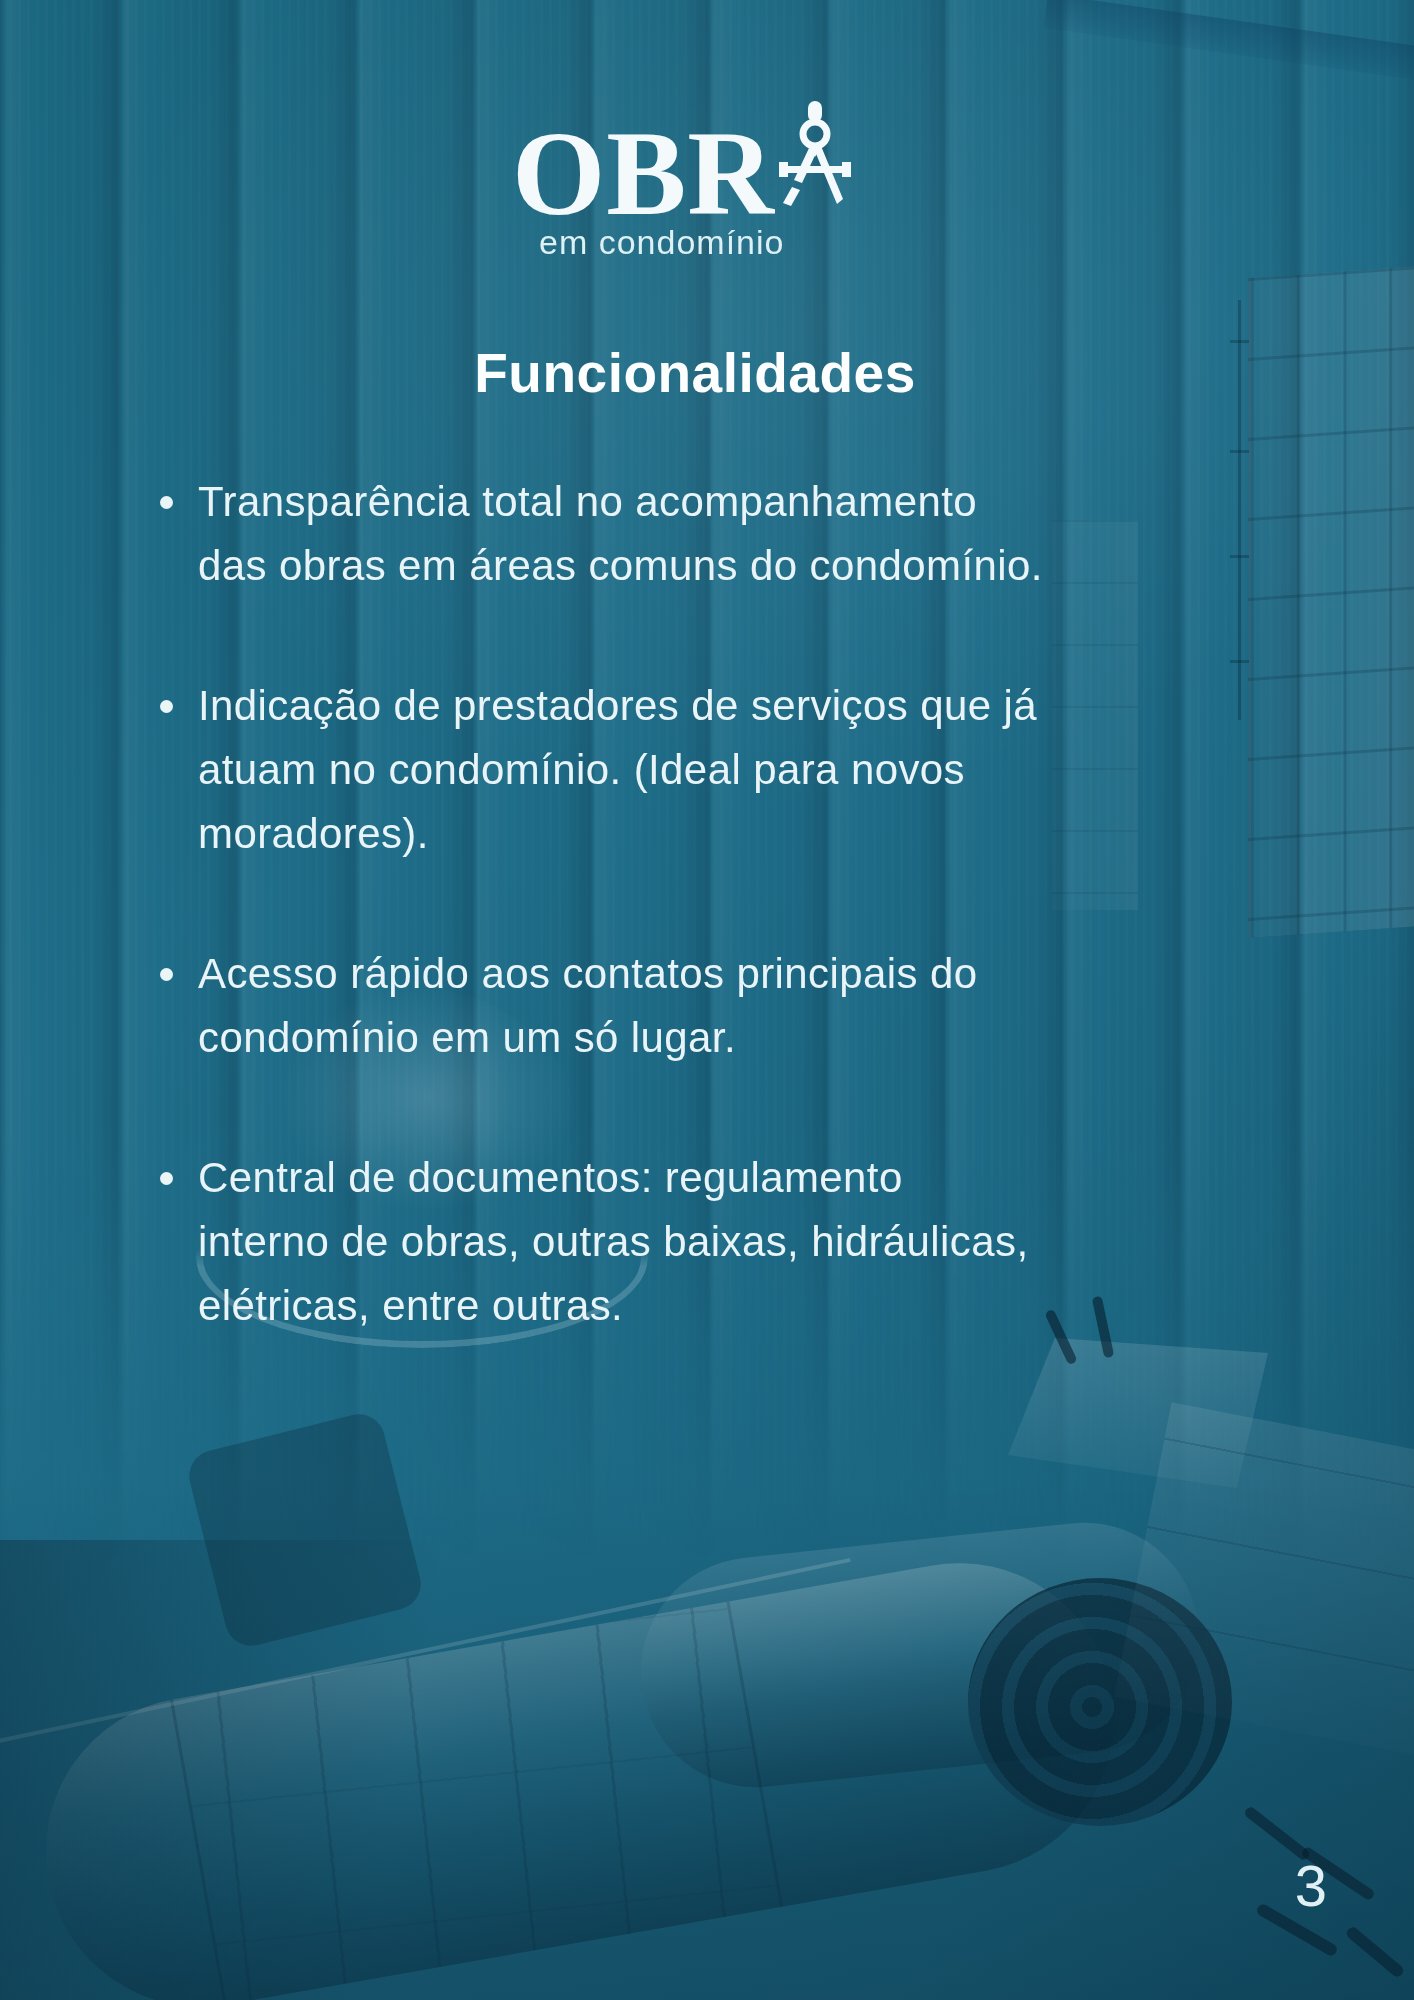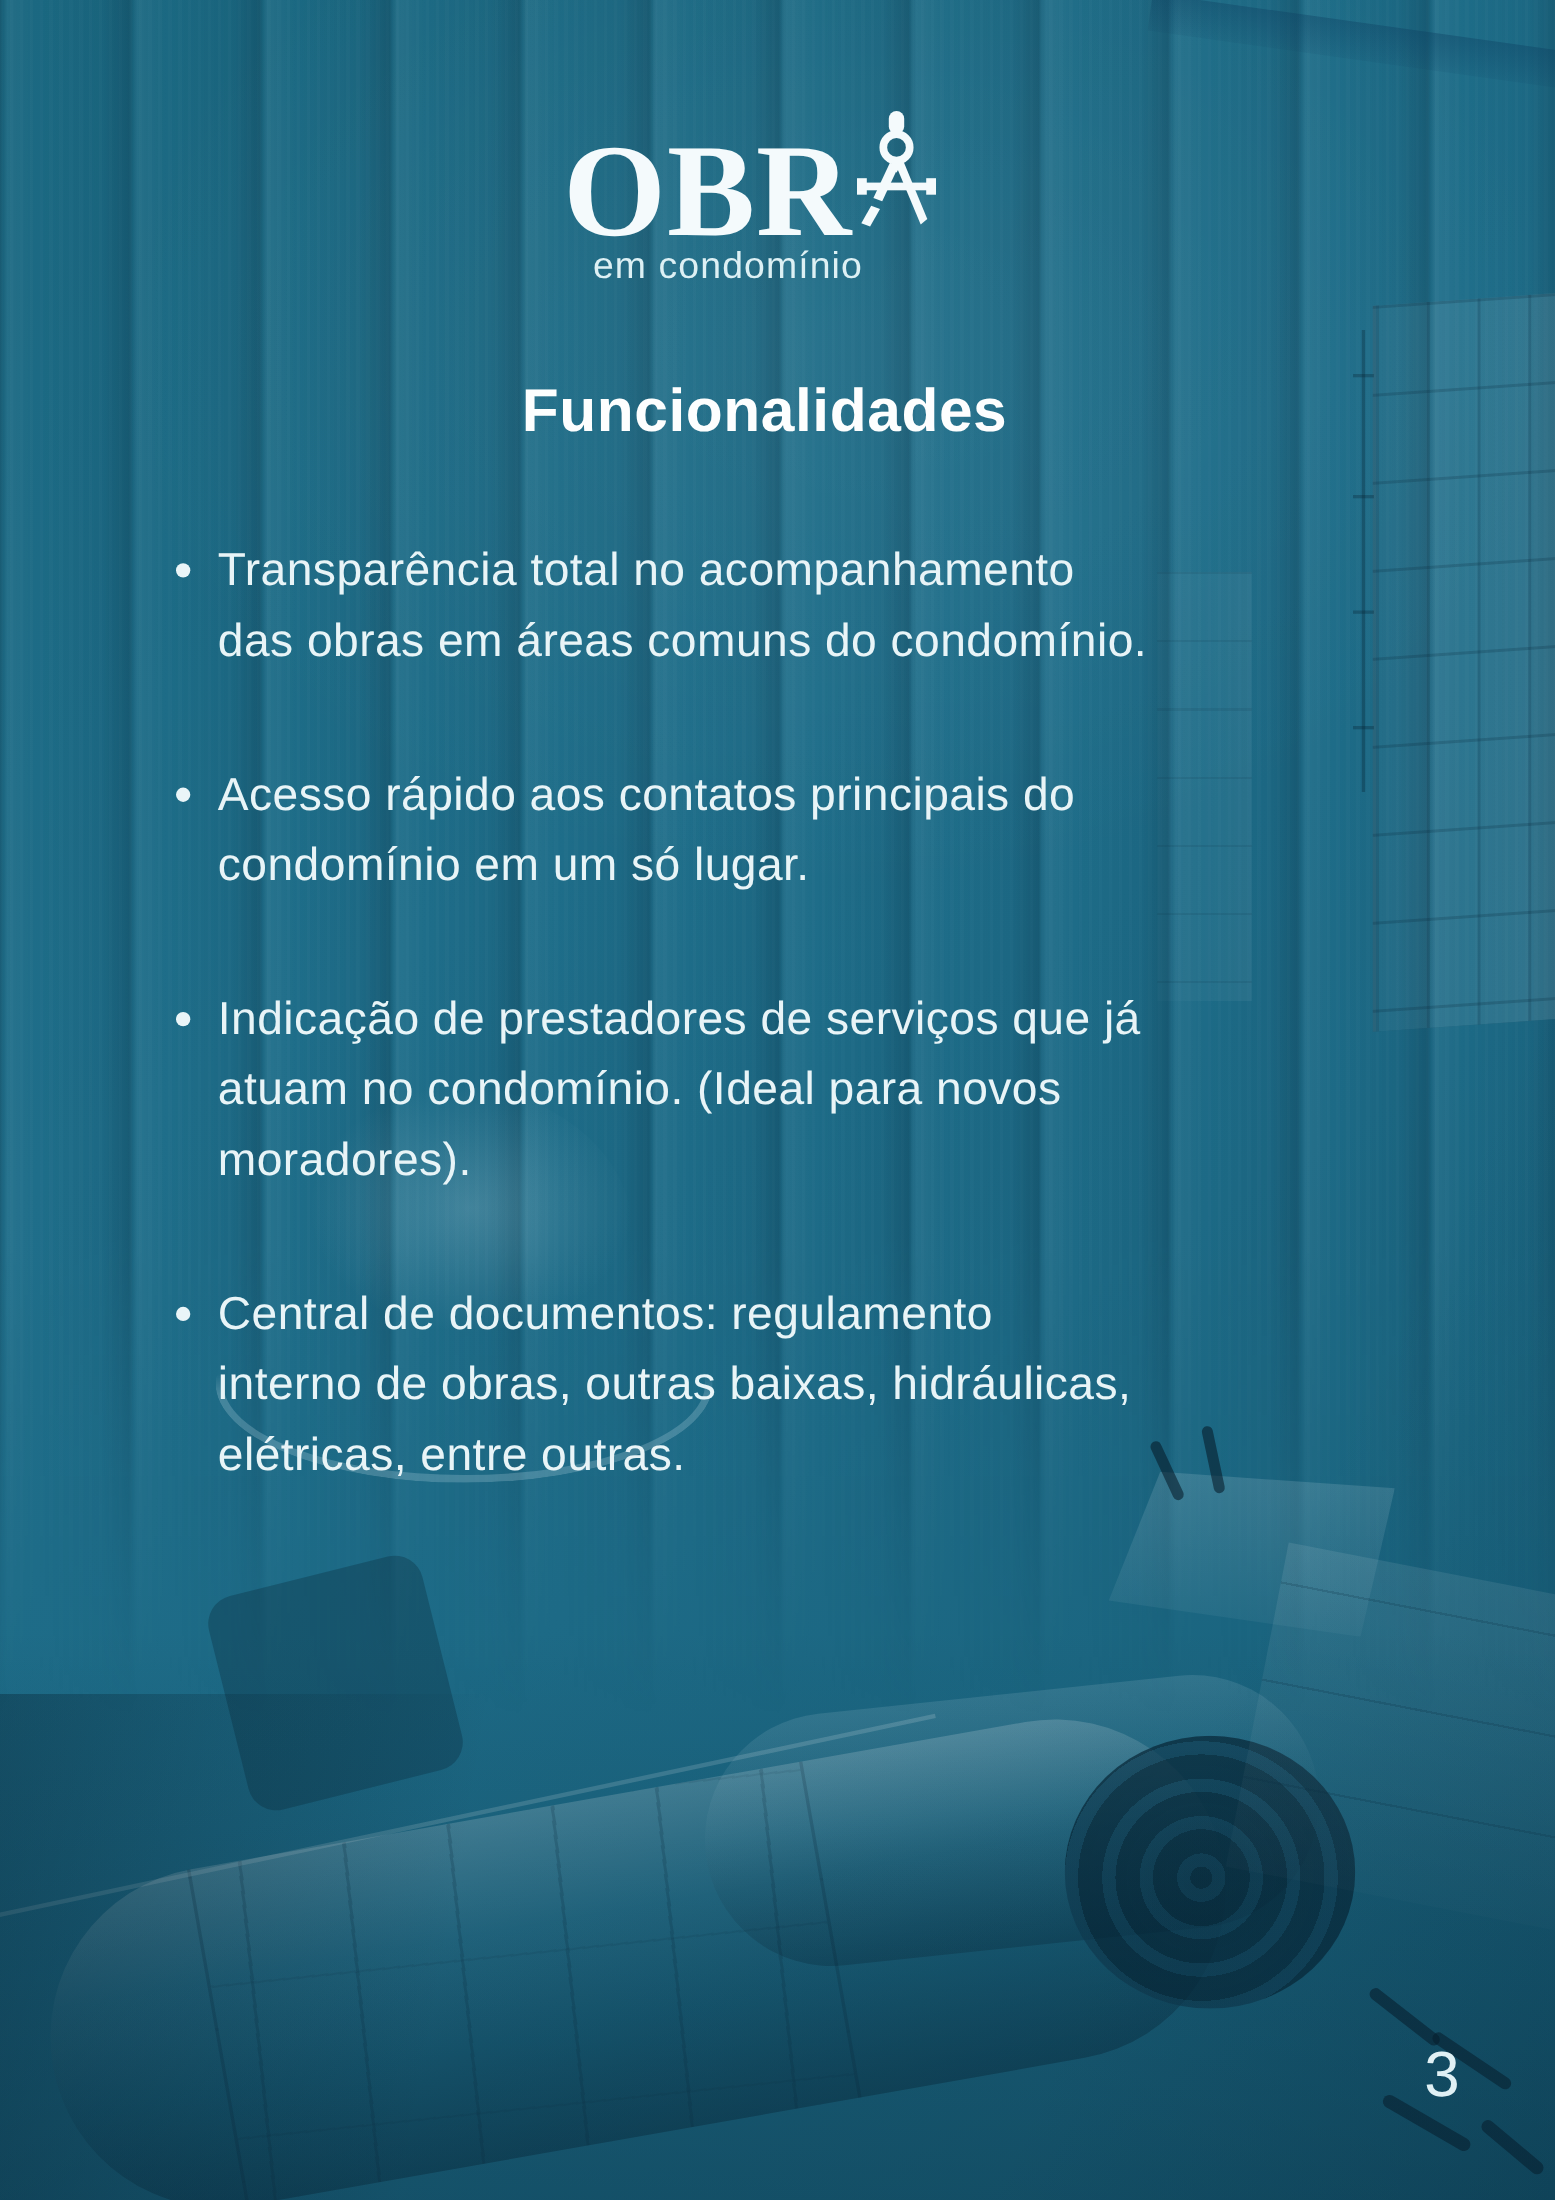--- a/index.html
+++ b/index.html
@@ -140,21 +140,21 @@
     position:absolute;left:0;right:0;top:306px;text-align:center;
     font-size:55px;line-height:1.1;font-weight:800;letter-spacing:.5px;color:#fdfefe;
     transform:translateX(-12px);
   }
   
   .features{
     position:absolute;left:160px;top:470px;width:1130px;
     list-style:none;margin:0;padding:0;
   }
   .features li{
-    position:relative;margin:16px 0 76px 0;padding-left:38px;
+    position:relative;margin:0 0 76px 0;padding-left:38px;
     font-size:42px;line-height:64px;font-weight:400;letter-spacing:.4px;
     color:#e8f4f7;white-space:pre-line;
   }
   .features li::before{
     content:"";position:absolute;left:0;top:26px;width:13px;height:13px;border-radius:50%;
     background:#eaf5f8;
   }
   
   .page-number{
     position:absolute;right:86px;top:1852px;
@@ -212,25 +212,25 @@
       </svg>
     </div>
     <div class="logo-tagline">em condomínio</div>
   </div>
 
   <h1 class="heading">Funcionalidades</h1>
 
   <ul class="features">
     <li>Transparência total no acompanhamento
 das obras em áreas comuns do condomínio.</li>
-    <li>Acesso rápido aos contatos principais do
-condomínio em um só lugar.</li>
     <li>Indicação de prestadores de serviços que já
 atuam no condomínio. (Ideal para novos
 moradores).</li>
+    <li>Acesso rápido aos contatos principais do
+condomínio em um só lugar.</li>
     <li>Central de documentos: regulamento
 interno de obras, outras baixas, hidráulicas,
 elétricas, entre outras.</li>
   </ul>
 
   <div class="page-number">3</div>
 
 </div>
 
 </body></html>

